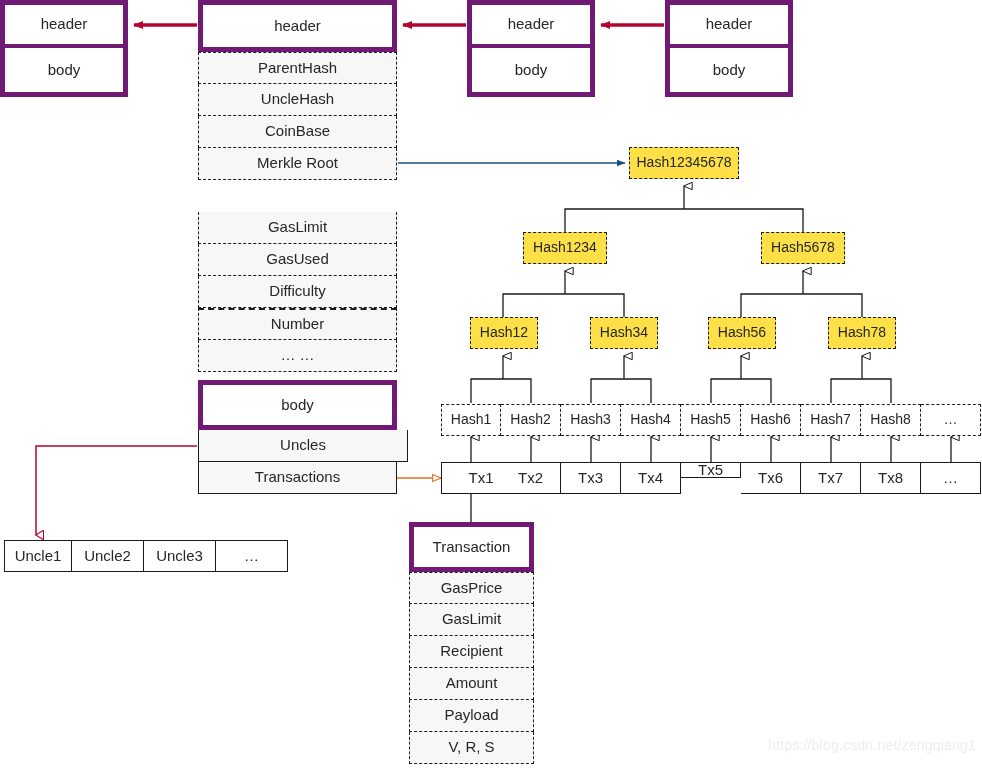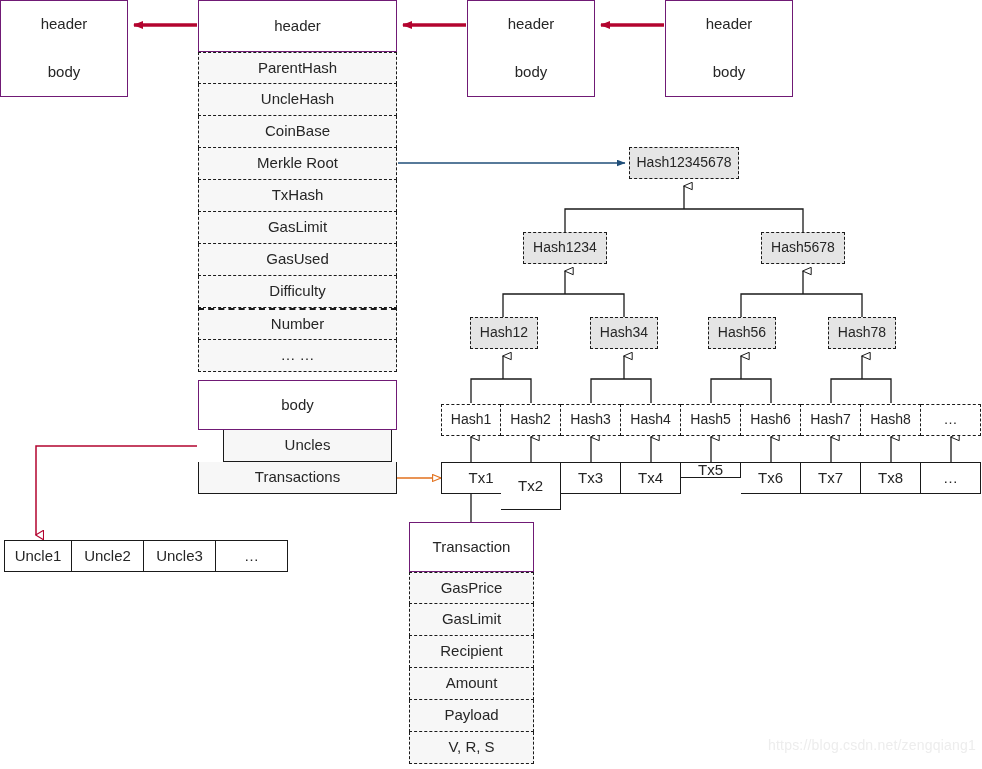--- a/index.html
+++ b/index.html
@@ -20,35 +20,35 @@
     box-sizing:border-box;
     display:flex;align-items:center;justify-content:center;
     text-align:center;
     font-size:15px;
     line-height:1.1;
     background:#ffffff;
     border:1px solid #1a1a1a;
     color:#262626;
     white-space:nowrap;
   }
-  .solid{border:1px solid #701a75;background:#ffffff;}
+  .solid{border:5px solid #701a75;background:#ffffff;}
   .field{
     border:1px dashed #1a1a1a;
     border-top:none;
     background:#f7f7f7;
   }
   .field.first{border-top:1px dashed #1a1a1a;}
   .solidfield{
     border:1px solid #1a1a1a;
     border-top:none;
     background:#f7f7f7;
   }
   .dashbox{
     border:1px dashed #1a1a1a;
-    background:#e5e5e5;
+    background:#fde047;
   }
   .cellrow-solid{
     border:1px solid #1a1a1a;
     border-left:none;
     background:#ffffff;
   }
   .cellrow-solid.firstcell{border-left:1px solid #1a1a1a;}
   .cellrow-dash{
     border:1px dashed #1a1a1a;
     border-left:none;
@@ -146,29 +146,28 @@
 
   <div class="box solid" style="left:0px;top:0px;width:128px;height:49px;">header</div>
   <div class="box solid" style="left:0px;top:48px;width:128px;height:49px;border-top:none;">body</div>
 
   <div class="box solid" style="left:198px;top:0px;width:199px;height:52px;">header</div>
 
   <div class="box field first" style="left:198px;top:52px;width:199px;height:32px;">ParentHash</div>
   <div class="box field" style="left:198px;top:116px;width:199px;height:32px;">CoinBase</div>
   <div class="box field" style="left:198px;top:84px;width:199px;height:32px;">UncleHash</div>
   <div class="box field" style="left:198px;top:148px;width:199px;height:32px;">Merkle Root</div>
-  <div class="box field" style="left:198px;top:180px;width:199px;height:32px;">TxHash</div>
   <div class="box field" style="left:198px;top:212px;width:199px;height:32px;">GasLimit</div>
   <div class="box field" style="left:198px;top:244px;width:199px;height:32px;">GasUsed</div>
   <div class="box field" style="left:198px;top:276px;width:199px;height:32px;">Difficulty</div>
   <div class="box field" style="left:198px;top:308px;width:199px;height:32px;border-top:2px dashed #1a1a1a;">Number</div>
   <div class="box field" style="left:198px;top:340px;width:199px;height:32px;">… …</div>
 
   <div class="box solid" style="left:198px;top:380px;width:199px;height:50px;">body</div>
-  <div class="box solidfield" style="left:198px;top:430px;width:169px;height:32px;margin-left:25px;">Uncles</div>
+  <div class="box solidfield" style="left:198px;top:430px;width:210px;height:32px;">Uncles</div>
   <div class="box solidfield" style="left:198px;top:462px;width:199px;height:32px;">Transactions</div>
 
   <div class="box solid" style="left:467px;top:0px;width:128px;height:49px;">header</div>
   <div class="box solid" style="left:467px;top:48px;width:128px;height:49px;border-top:none;">body</div>
 
   <div class="box solid" style="left:665px;top:0px;width:128px;height:49px;">header</div>
   <div class="box solid" style="left:665px;top:48px;width:128px;height:49px;border-top:none;">body</div>
 
   <div class="box cellrow-solid firstcell" style="left:4px;top:540px;width:68px;height:32px;">Uncle1</div>
   <div class="box cellrow-solid" style="left:72px;top:540px;width:72px;height:32px;">Uncle2</div>
@@ -189,21 +188,21 @@
   <div class="box cellrow-dash" style="left:501px;top:404px;width:60px;height:32px;font-size:14px;">Hash2</div>
   <div class="box cellrow-dash" style="left:561px;top:404px;width:60px;height:32px;font-size:14px;">Hash3</div>
   <div class="box cellrow-dash" style="left:621px;top:404px;width:60px;height:32px;font-size:14px;">Hash4</div>
   <div class="box cellrow-dash" style="left:681px;top:404px;width:60px;height:32px;font-size:14px;">Hash5</div>
   <div class="box cellrow-dash" style="left:741px;top:404px;width:60px;height:32px;font-size:14px;">Hash6</div>
   <div class="box cellrow-dash" style="left:801px;top:404px;width:60px;height:32px;font-size:14px;">Hash7</div>
   <div class="box cellrow-dash" style="left:861px;top:404px;width:60px;height:32px;font-size:14px;">Hash8</div>
   <div class="box cellrow-dash" style="left:921px;top:404px;width:60px;height:32px;font-size:14px;">…</div>
 
   <div class="box cellrow-solid firstcell" style="left:441px;top:462px;width:80px;height:32px;">Tx1</div>
-  <div class="box cellrow-solid" style="left:501px;top:462px;width:60px;height:48px;">Tx2</div>
+  <div class="box cellrow-solid" style="left:501px;top:462px;width:60px;height:32px;">Tx2</div>
   <div class="box cellrow-solid" style="left:561px;top:462px;width:60px;height:32px;">Tx3</div>
   <div class="box cellrow-solid" style="left:621px;top:462px;width:60px;height:32px;">Tx4</div>
   <div class="box cellrow-solid" style="left:681px;top:462px;width:60px;height:16px;">Tx5</div>
   <div class="box cellrow-solid" style="left:741px;top:462px;width:60px;height:32px;">Tx6</div>
   <div class="box cellrow-solid" style="left:801px;top:462px;width:60px;height:32px;">Tx7</div>
   <div class="box cellrow-solid" style="left:861px;top:462px;width:60px;height:32px;">Tx8</div>
   <div class="box cellrow-solid" style="left:921px;top:462px;width:60px;height:32px;">…</div>
 
   <div class="box field first" style="left:409px;top:572px;width:125px;height:32px;">GasPrice</div>
   <div class="box solid" style="left:409px;top:522px;width:125px;height:50px;">Transaction</div>

